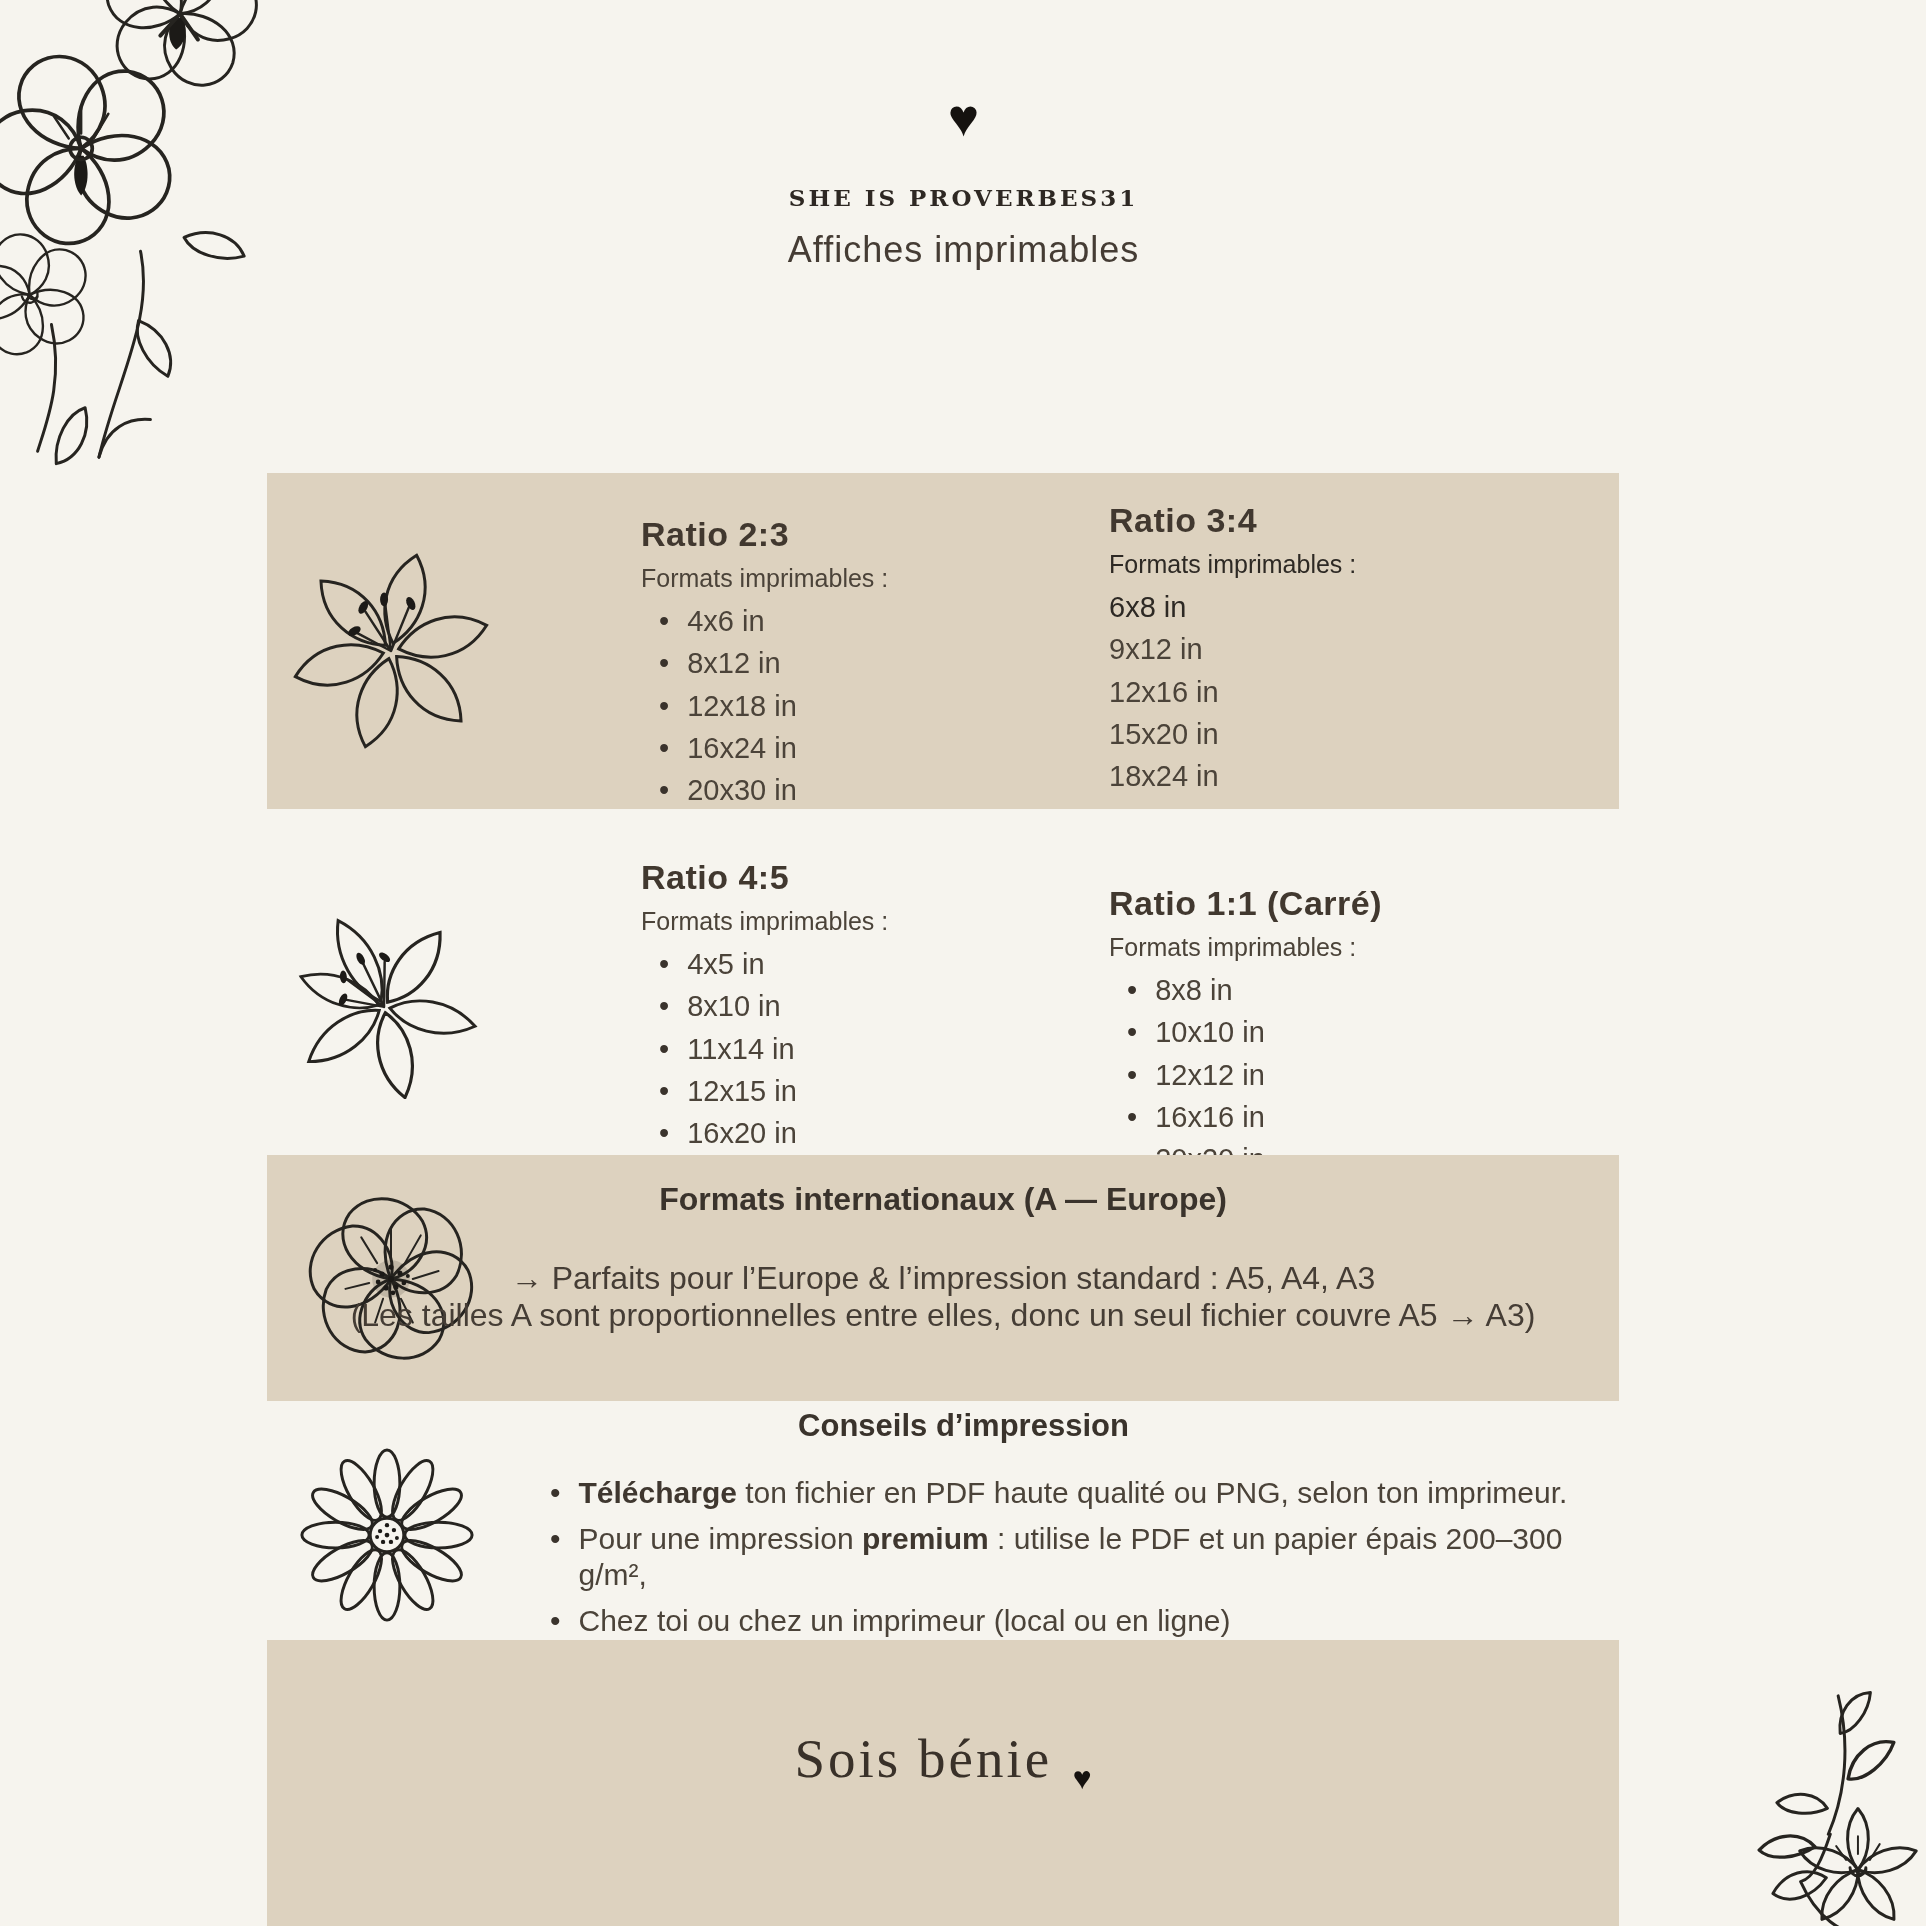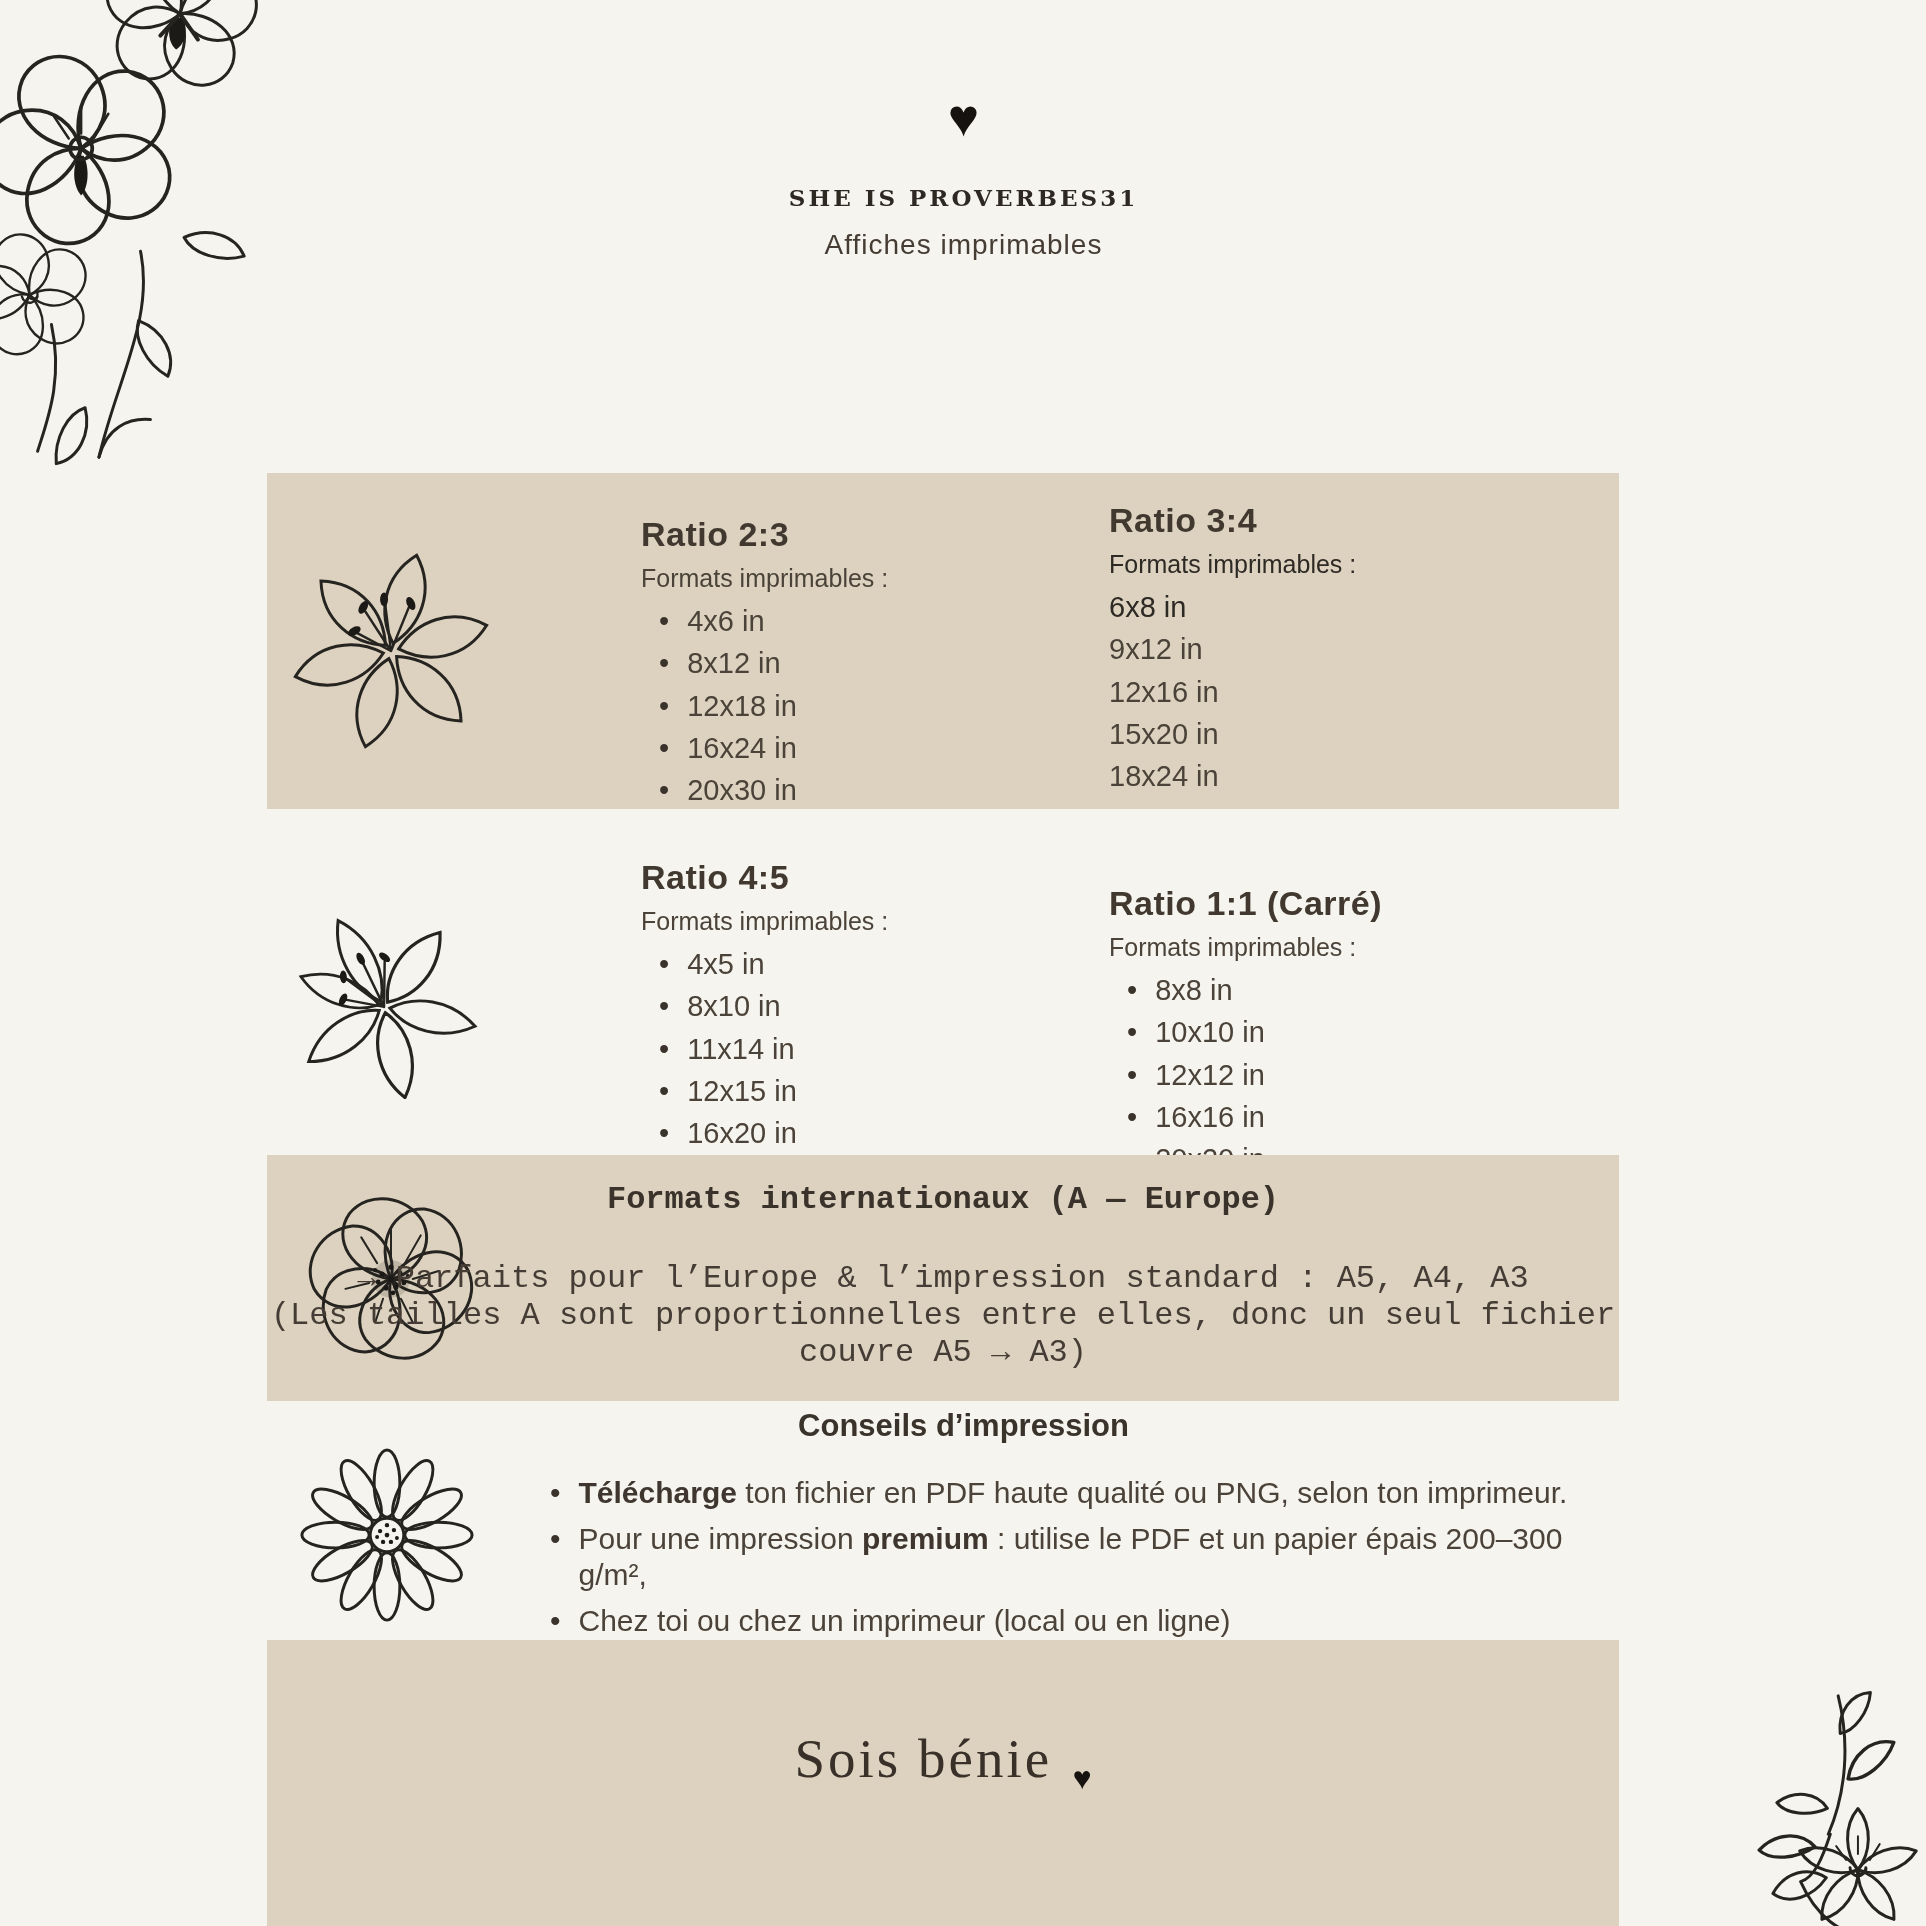--- a/index.html
+++ b/index.html
@@ -8,21 +8,21 @@
     background:#f6f4ee;color:#4b4339;
     font-family:"Liberation Sans",sans-serif;
   }
   
   .header{position:absolute;top:0;left:0;width:100%;text-align:center;}
   .heart-top{margin-top:91px;font-size:53px;line-height:1;color:#15120f;}
   .brand{margin-top:40px;font-family:"DejaVu Serif",serif;font-weight:bold;
          font-size:23px;letter-spacing:3px;color:#2e2823;}
   .title{margin-top:12px;font-family:"DejaVu Serif",serif;font-weight:bold;
          font-size:79px;line-height:1.0;letter-spacing:1px;color:#3b322a;}
-  .subtitle{margin-top:18px;font-size:28px;letter-spacing:1px;color:#453c34;}
+  .subtitle{margin-top:18px;font-size:36px;letter-spacing:1px;color:#453c34;}
   
   .panel{position:absolute;left:267px;width:1352px;background:#ddd2bf;}
   #box1{top:473px;height:336px;}
   #box2{top:1155px;height:246px;}
   #box3{top:1640px;height:294px;}
   #section2{position:absolute;left:267px;top:846px;width:1352px;height:309px;}
   
   .ratio-col{position:absolute;width:465px;}
   .ratio-col h3{margin:0 0 10px 0;font-size:34px;font-weight:bold;color:#41382f;letter-spacing:0.5px;}
   .ratio-col .intro{margin:0 0 12px 0;font-size:25px;color:#4b4339;}
@@ -31,21 +31,21 @@
   .ratio-col li::before{content:"•";margin-right:18px;color:#3a332c;}
   .ratio-col.no-bullets ul{padding-left:0;}
   .ratio-col.no-bullets li::before{content:none;}
   .ratio-col.no-bullets .intro,
   .ratio-col.no-bullets li:first-child{color:#2d2924;}
   #col-23{left:374px;top:42px;}
   #col-34{left:842px;top:28px;}
   #col-45{left:374px;top:12px;}
   #col-11{left:842px;top:38px;}
   
-  .panel-center{position:absolute;left:0;right:0;text-align:center;color:#453d35;font-family:Liberation Mono, monospace;}
+  .panel-center{position:absolute;left:0;right:0;text-align:center;color:#453d35;}
   .panel-center h3{margin:26px 0 0 0;font-size:32px;font-weight:bold;color:#3a332c;}
   .panel-center p{margin:0;font-size:32px;}
   .panel-center .arrow-line{margin-top:42px;}
   .panel-center .note-line{}
   
   .tips-heading{position:absolute;top:1408px;left:0;width:100%;text-align:center;
                 font-size:31px;font-weight:bold;color:#3a332c;}
   .tips-list{position:absolute;left:550px;top:1475px;width:1040px;}
   .tip-row{display:flex;font-size:30px;line-height:1.2;margin-bottom:10px;color:#4b4339;}
   .tip-row .dot{margin-right:18px;color:#3a332c;}

